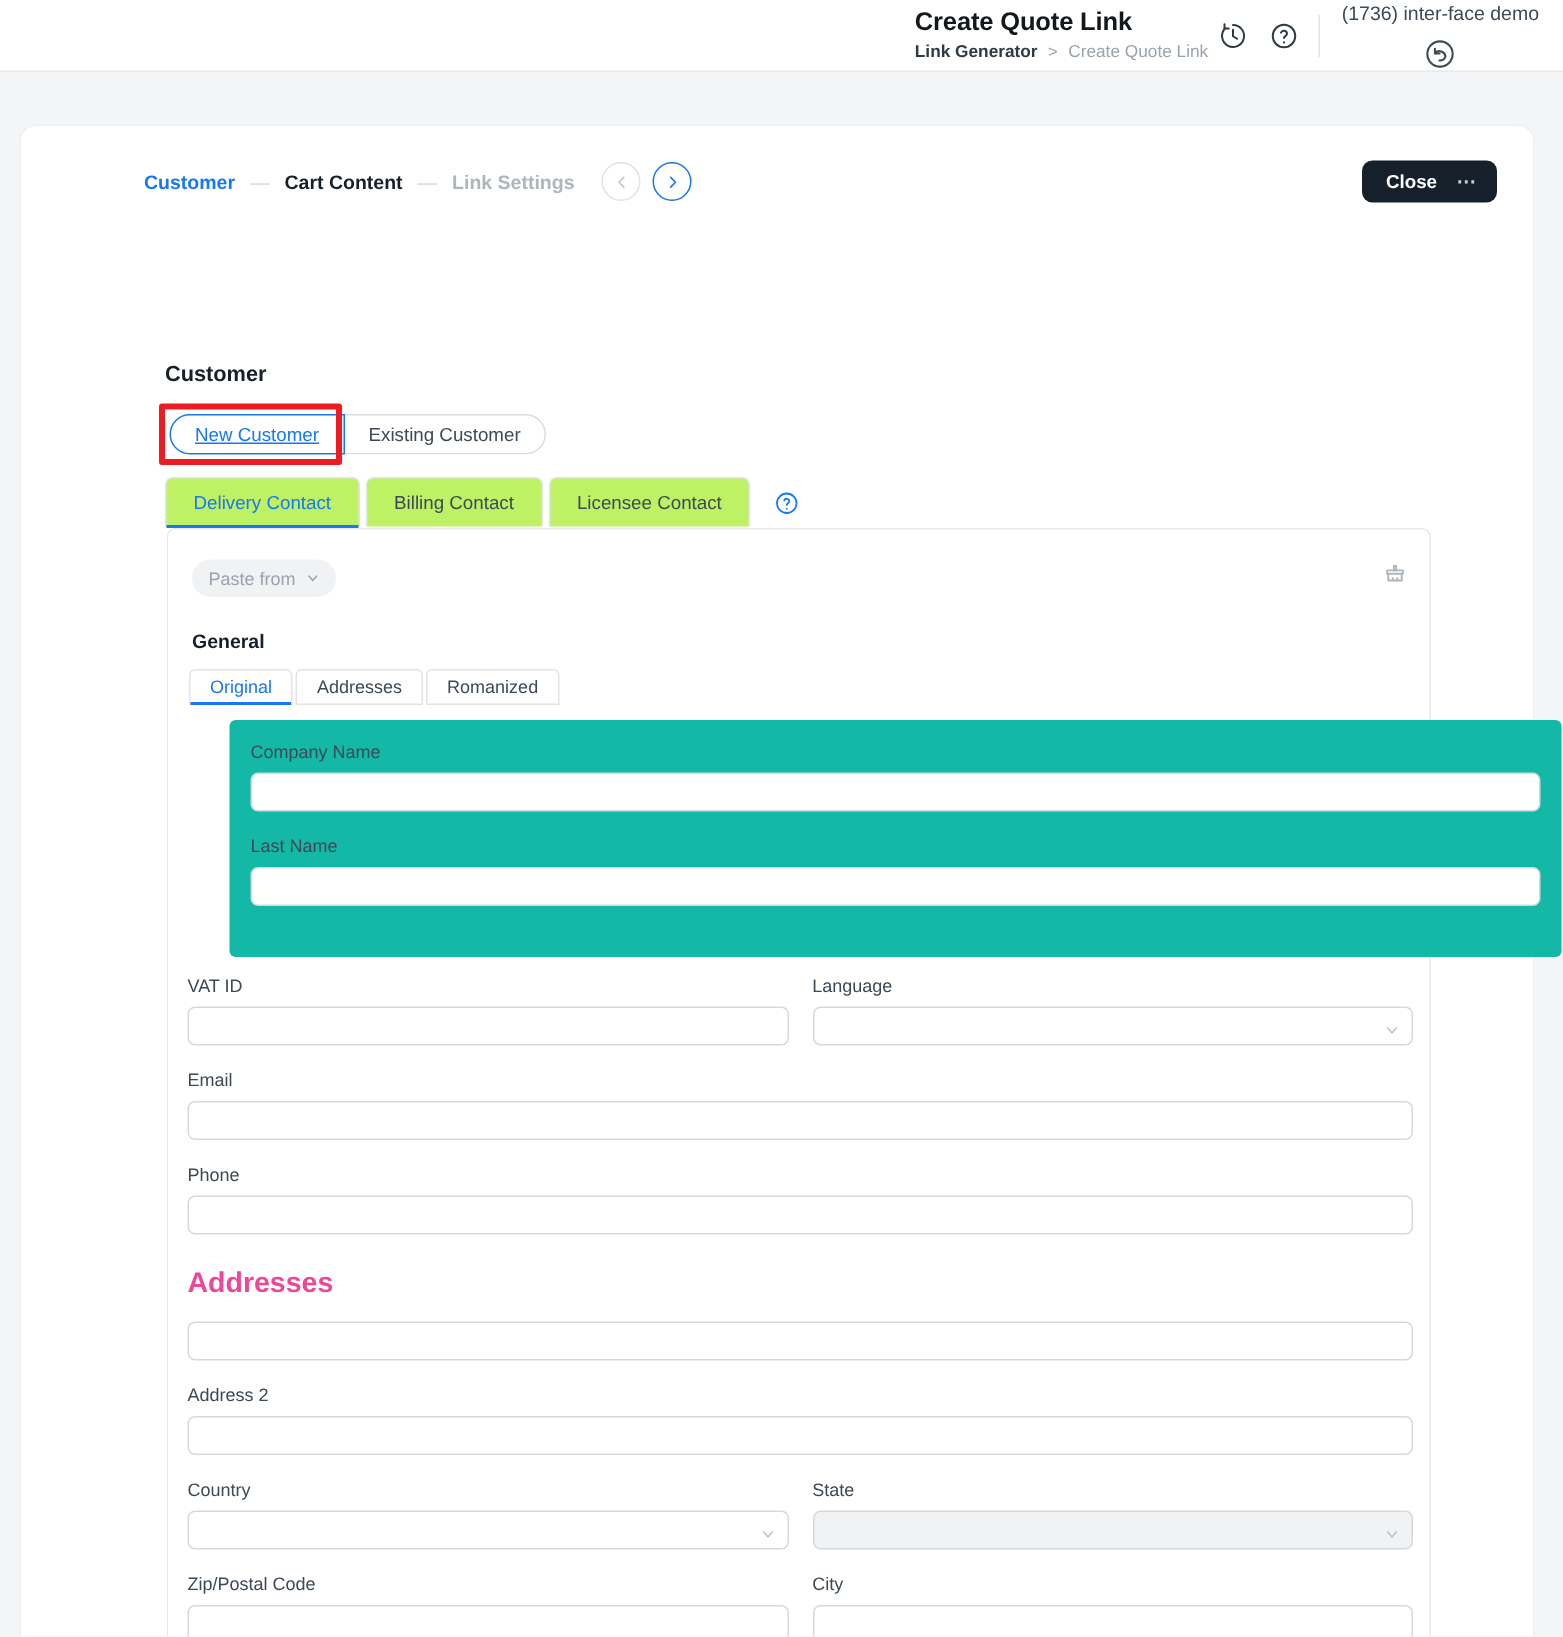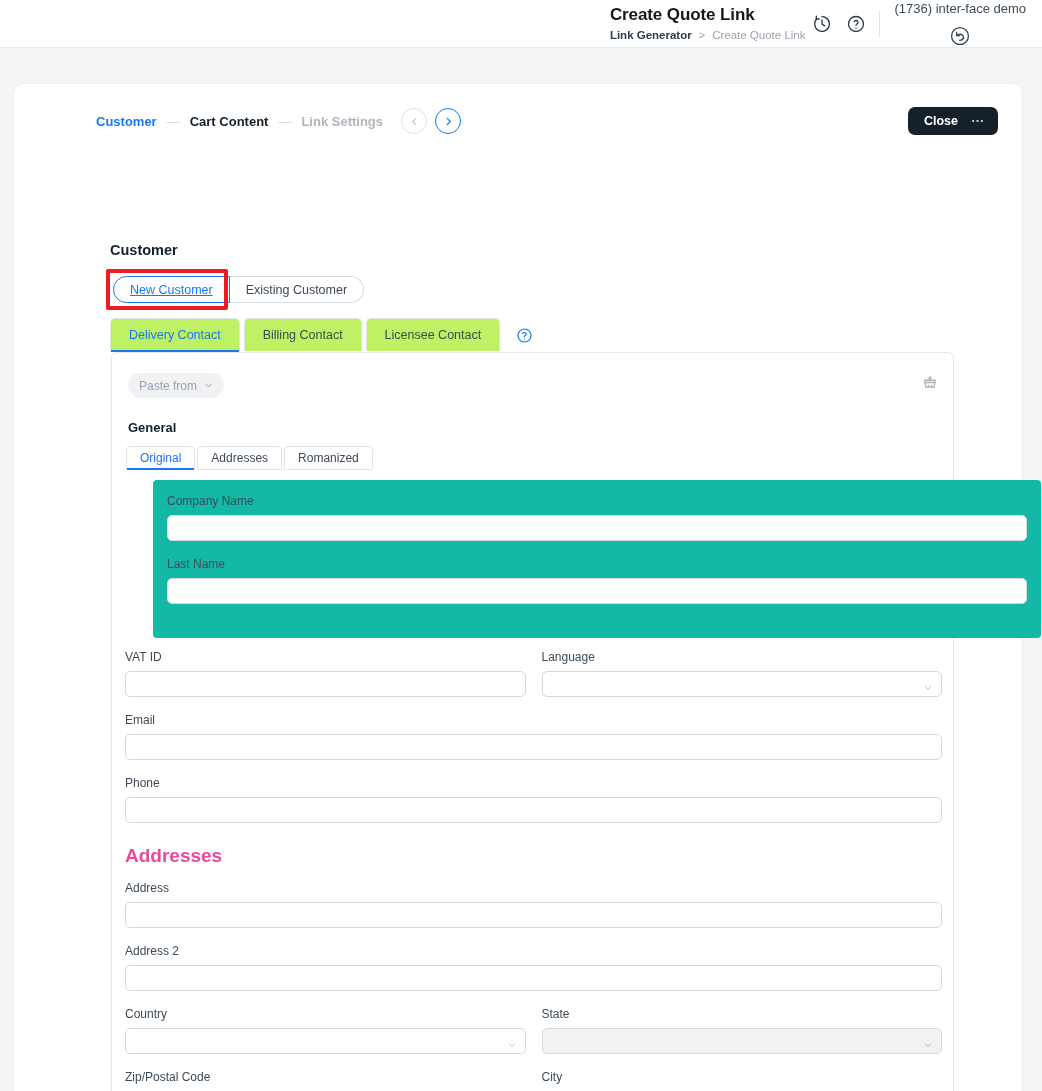--- a/index.html
+++ b/index.html
@@ -335,21 +335,20 @@
           <div class="field full">
             <label class="f-label">Phone</label>
             <input class="f-input" type="text" value="" style="">
           </div>
         </div>
 
         <div class="subhead" style="margin-top:22px;">Addresses</div>
 
         <div class="field-row">
           <div class="field full">
-            <label class="f-label">Address</label>
             <input class="f-input" type="text" value="" style="">
           </div>
         </div>
 
         <div class="field-row">
           <div class="field full">
             <label class="f-label">Address 2</label>
             <input class="f-input" type="text" value="" style="">
           </div>
         </div>

